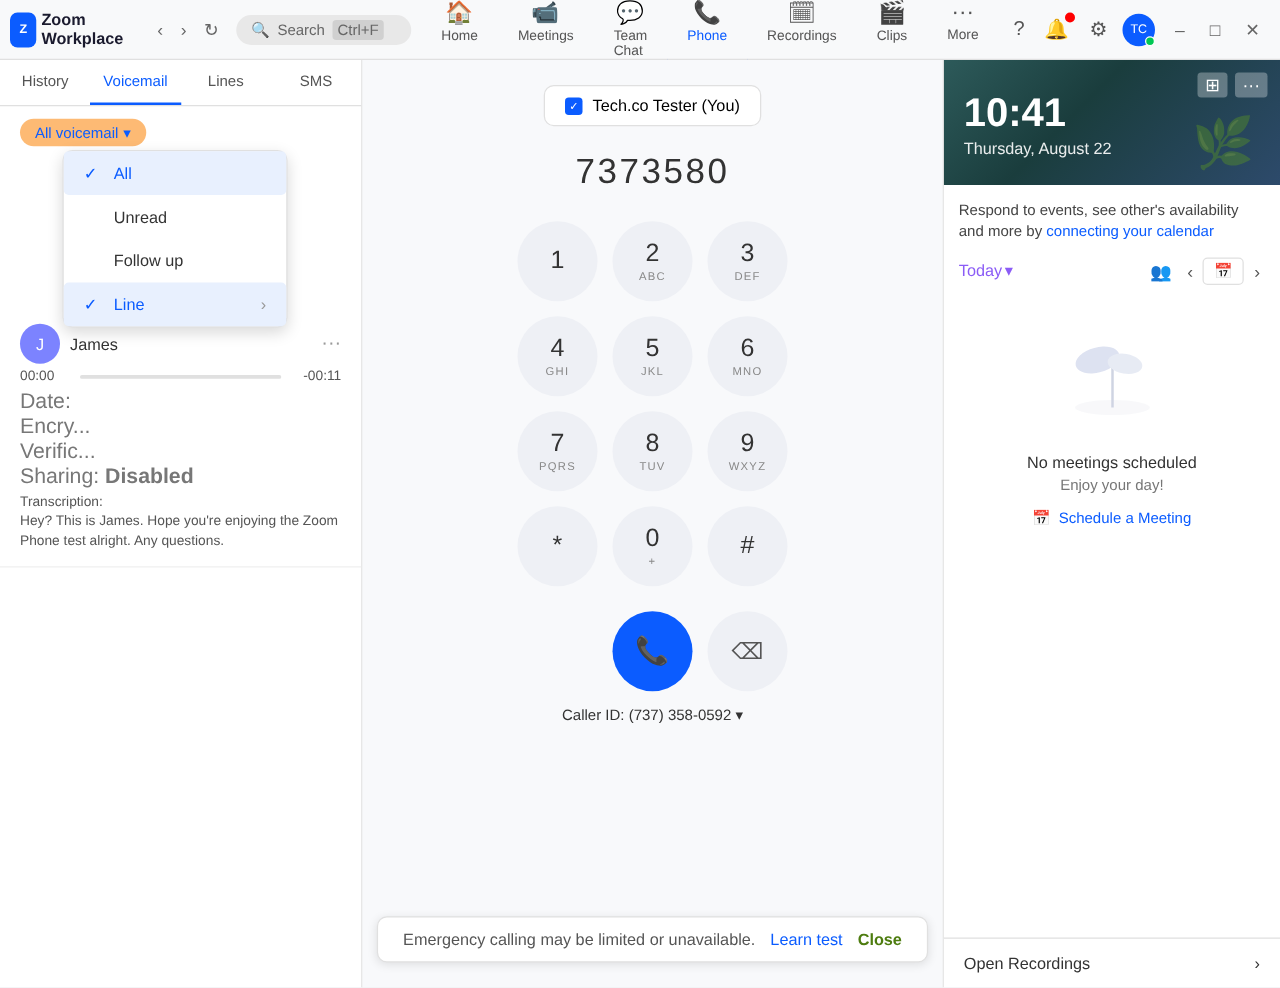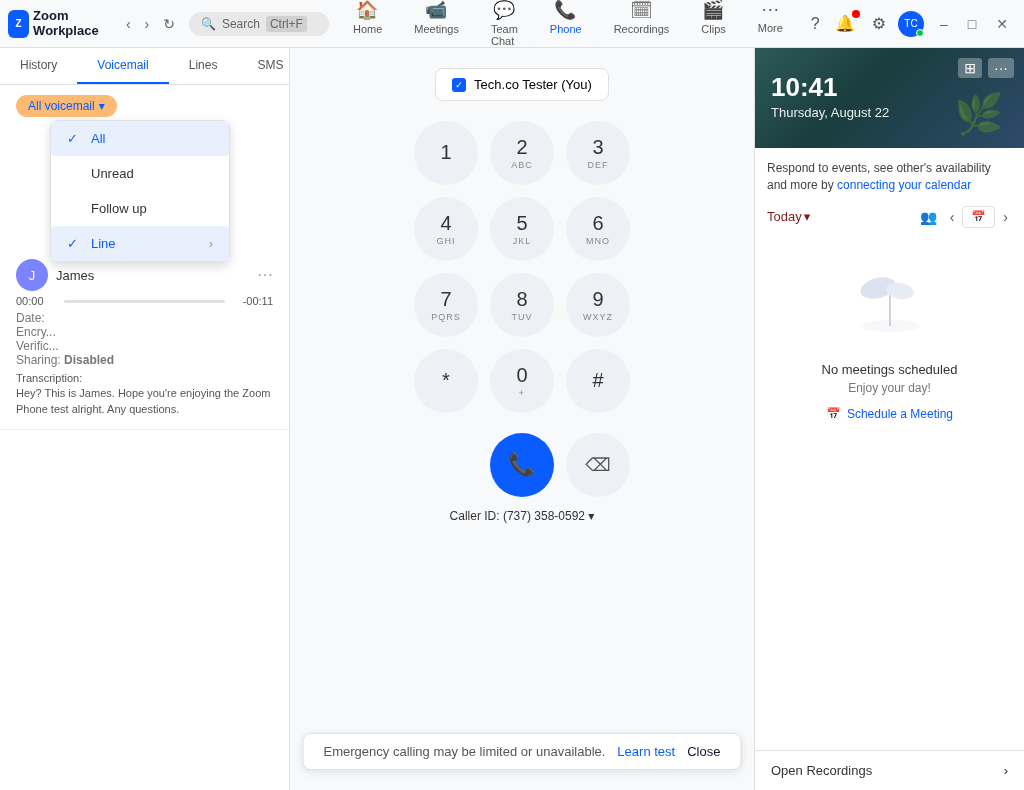--- a/index.html
+++ b/index.html
@@ -30,21 +30,21 @@
     .avatar .status-dot { position: absolute; bottom: 0; right: 0; width: 8px; height: 8px; background: #00c853; border-radius: 50%; border: 1px solid white; }
     .win-controls { display: flex; gap: 4px; }
     .win-btn { background: none; border: none; cursor: pointer; color: #666; font-size: 14px; padding: 2px 8px; }
 
     
     .main { display: flex; height: calc(790px - 48px); }
 
     
     .left-panel { width: 290px; background: white; border-right: 1px solid #e0e0e0; display: flex; flex-direction: column; }
     .sub-tabs { display: flex; border-bottom: 1px solid #e0e0e0; }
-    .sub-tab { flex: 1; text-align: center; padding: 10px 20px; cursor: pointer; font-size: 12px; color: #555; border-bottom: 2px solid transparent; }
+    .sub-tab { flex: 1; text-align: center; padding: 10px 2px; cursor: pointer; font-size: 12px; color: #555; border-bottom: 2px solid transparent; }
     .sub-tab.active { color: #0b5cff; border-bottom: 2px solid #0b5cff; font-weight: 500; }
 
     .voicemail-filter { padding: 10px 16px; }
     .filter-btn { background: #fdba74; color: #0b5cff; border: none; border-radius: 16px; padding: 4px 12px; font-size: 12px; cursor: pointer; display: flex; align-items: center; gap: 4px; }
 
     
     .dropdown-menu {
       position: absolute; top: 120px; left: 50px; width: 180px; background: white;
       border: 1px solid #e0e0e0; border-radius: 8px; box-shadow: 0 4px 12px rgba(0,0,0,0.15); z-index: 100;
     }
@@ -59,21 +59,21 @@
     .vm-header { display: flex; align-items: center; gap: 8px; margin-bottom: 4px; }
     .vm-avatar { width: 32px; height: 32px; border-radius: 50%; background: #7c83ff; color: white; display: flex; align-items: center; justify-content: center; font-size: 13px; flex-shrink: 0; }
     .vm-info { flex: 1; }
     .vm-name { font-size: 13px; font-weight: 500; color: #333; }
     .vm-more { color: #999; font-size: 16px; cursor: pointer; }
     .vm-progress { display: flex; align-items: center; gap: 8px; margin-bottom: 4px; }
     .vm-timer { font-size: 11px; color: #555; width: 40px; }
     .progress-bar { flex: 1; height: 3px; background: #e0e0e0; border-radius: 2px; }
     .progress-fill { height: 100%; width: 0%; background: #0b5cff; border-radius: 2px; }
     .vm-duration { font-size: 11px; color: #555; width: 40px; text-align: right; }
-    .vm-meta { font-size: 12px; color: #777; }
+    .vm-meta { font-size: 17px; color: #777; }
     .vm-transcription { font-size: 11px; color: #555; margin-top: 4px; line-height: 1.4; }
 
     
     .center-panel { flex: 1; background: #f8f9fb; display: flex; flex-direction: column; position: relative; }
 
     
     .dialpad-container { flex: 1; display: flex; flex-direction: column; align-items: center; padding: 20px; }
     .caller-select { background: white; border: 1px solid #e0e0e0; border-radius: 8px; padding: 8px 16px; display: flex; align-items: center; gap: 8px; font-size: 13px; margin-bottom: 20px; cursor: pointer; }
     .caller-checkbox { width: 14px; height: 14px; border-radius: 3px; background: #0b5cff; display: flex; align-items: center; justify-content: center; color: white; font-size: 9px; }
     .number-display { font-size: 28px; font-weight: 300; color: #333; margin-bottom: 24px; letter-spacing: 2px; }
@@ -88,39 +88,39 @@
 
     
     .emergency-banner {
       position: absolute; bottom: 20px; left: 50%; transform: translateX(-50%);
       background: white; border: 1px solid #e0e0e0; border-radius: 8px;
       padding: 10px 20px; display: flex; align-items: center; gap: 12px;
       font-size: 13px; color: #555; box-shadow: 0 2px 8px rgba(0,0,0,0.1);
       white-space: nowrap;
     }
     .emergency-learn { color: #0b5cff; cursor: pointer; text-decoration: none; }
-    .emergency-close { color: #0f172a; cursor: pointer; }
+    .emergency-close { color: #4d7c0f; cursor: pointer; font-weight: bold; }
 
     
     .right-panel { width: 270px; background: white; border-left: 1px solid #e0e0e0; display: flex; flex-direction: column; overflow: hidden; }
     .calendar-header {
       background: linear-gradient(135deg, #2d5a5a 0%, #1a3d3d 40%, #2d4a6b 100%);
       padding: 16px; color: white; position: relative; min-height: 100px;
     }
     .calendar-dots { position: absolute; top: 10px; right: 10px; display: flex; gap: 6px; }
     .cal-dot-btn { background: rgba(255,255,255,0.3); border: none; cursor: pointer; color: white; font-size: 14px; padding: 2px 6px; border-radius: 3px; }
-    .calendar-time { font-size: 26px; font-weight: 700; margin-top: 8px; }
+    .calendar-time { font-size: 32px; font-weight: 700; margin-top: 8px; }
     .calendar-date { font-size: 13px; opacity: 0.9; margin-top: 2px; }
     .calendar-leaf { position: absolute; right: 20px; bottom: 10px; font-size: 40px; opacity: 0.4; }
 
     .calendar-body { flex: 1; overflow-y: auto; padding: 12px; }
     .connect-banner { font-size: 12px; color: #444; margin-bottom: 12px; line-height: 1.4; }
     .connect-link { color: #0b5cff; cursor: pointer; }
     .today-row { display: flex; align-items: center; justify-content: space-between; margin-bottom: 8px; }
-    .today-btn { background: none; border: none; cursor: pointer; font-size: 13px; font-weight: 500; color: #7f1d1d; display: flex; align-items: center; gap: 2px; }
+    .today-btn { background: none; border: none; cursor: pointer; font-size: 13px; font-weight: 500; color: #8b5cf6; display: flex; align-items: center; gap: 2px; }
     .cal-nav { display: flex; align-items: center; gap: 4px; }
     .cal-nav-btn { background: none; border: none; cursor: pointer; color: #555; font-size: 14px; padding: 2px 4px; }
     .cal-view-btn { background: none; border: 1px solid #e0e0e0; cursor: pointer; color: #555; font-size: 12px; padding: 3px 8px; border-radius: 4px; }
 
     .no-meetings { display: flex; flex-direction: column; align-items: center; padding: 30px 16px; text-align: center; }
     .beach-icon { font-size: 60px; margin-bottom: 12px; opacity: 0.6; }
     .no-meetings-text { font-size: 13px; font-weight: 500; color: #333; margin-bottom: 4px; }
     .no-meetings-sub { font-size: 12px; color: #777; margin-bottom: 12px; }
     .schedule-btn { display: flex; align-items: center; gap: 6px; color: #0b5cff; font-size: 12px; cursor: pointer; background: none; border: none; }
 
@@ -261,20 +261,21 @@
   </div>
 
   <div class="center-panel">
     <div class="dialpad-container">
 
       <div class="caller-select">
         <div class="caller-checkbox">✓</div>
         <span>Tech.co Tester (You)</span>
       </div>
 
+      <div class="number-display">7373580</div>
 
       <div class="dialpad">
         <button class="dial-key">
           <span>1</span>
           <span class="sub"></span>
         </button>
         <button class="dial-key">
           <span>2</span>
           <span class="sub">ABC</span>
         </button>

